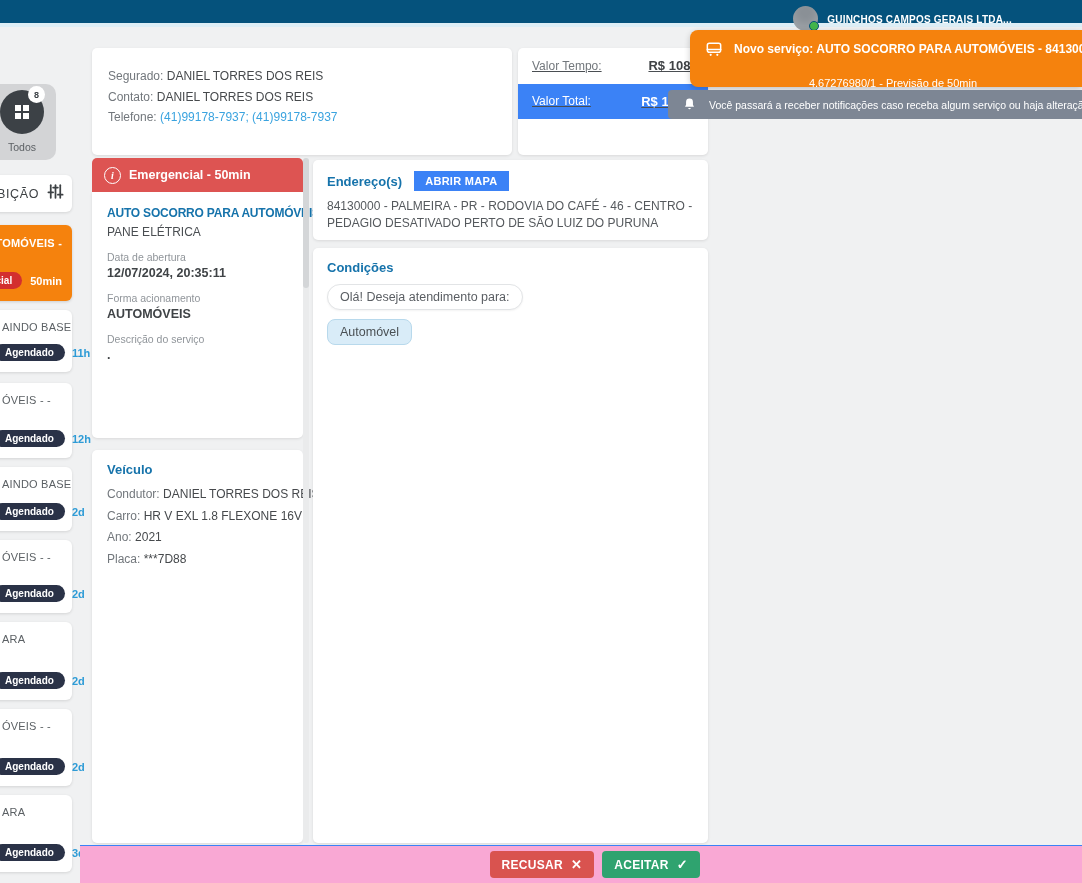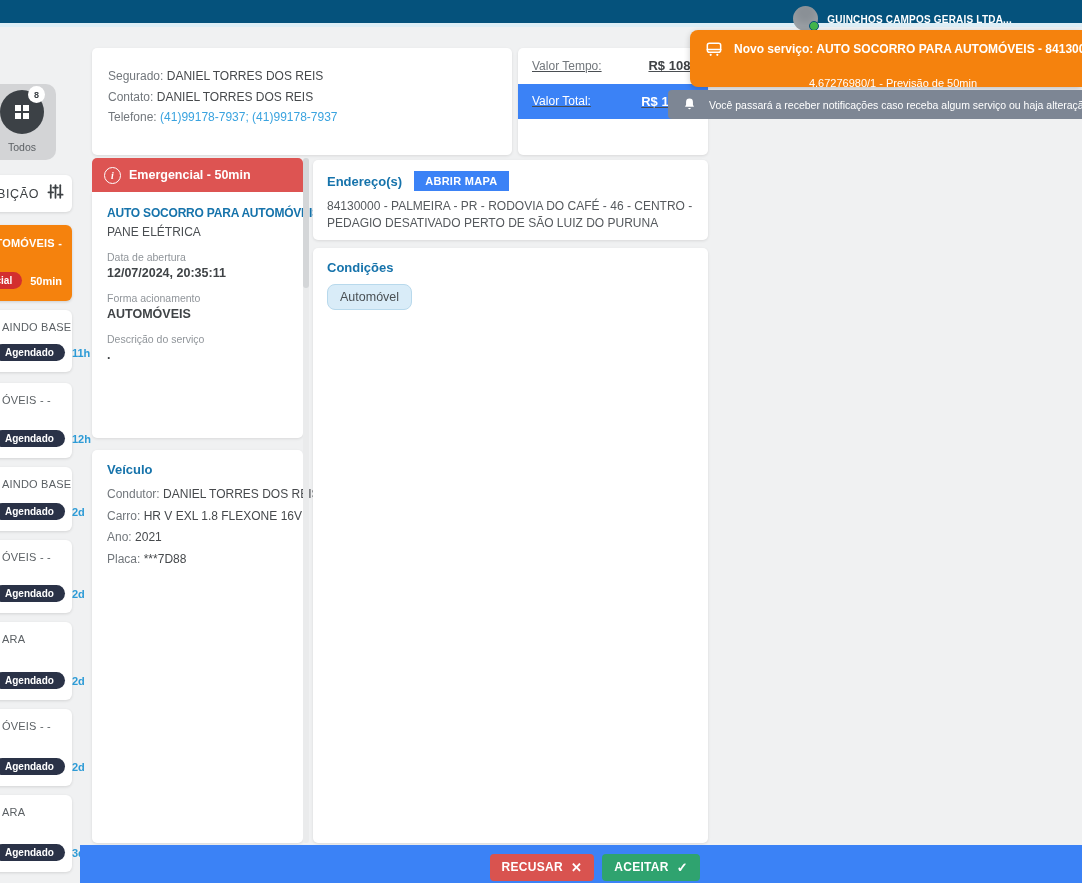--- a/index.html
+++ b/index.html
@@ -98,21 +98,21 @@
   .map-btn{background:#3b82f6;color:#fff;font-size:11px;font-weight:bold;border:none;border-radius:0;padding:4px 11px;
            letter-spacing:.3px;cursor:pointer;}
   .end-addr{font-size:12px;color:#55595d;margin-top:7px;line-height:16.5px;}
 
   .condicoes{left:313px;top:248px;width:395px;height:595px;padding:12px 14px;}
   .bubble{display:inline-block;font-size:12.5px;color:#5a5e63;padding:5px 12px;margin-top:9px;}
   .bubble-plain{background:#fff;border:1px solid #e2e4e6;border-radius:14px;box-shadow:0 1px 2px rgba(0,0,0,.05);}
   .bubble-answer{background:#d9ecf8;border:1px solid #b8d9ec;border-radius:8px;color:#4a5054;}
 
   
-  .footer{position:absolute;left:80px;top:845px;width:1002px;height:38px;background:#3b82f6;border-top:6px solid #3b82f6;
+  .footer{position:absolute;left:80px;top:845px;width:1002px;height:38px;background:#f9a8d4;border-top:1px solid #3b82f6;
           display:flex;align-items:center;justify-content:flex-end;gap:8px;padding-right:382px;box-sizing:border-box;}
   .btn{display:flex;align-items:center;gap:8px;border:none;border-radius:4px;color:#fff;font-weight:bold;font-size:12px;
        font-family:"Liberation Sans",sans-serif;padding:6px 12px;cursor:pointer;letter-spacing:.3px;}
   .btn-recusar{background:#d9534f;}
   .btn-aceitar{background:#2fa36f;}
   .btn .glyph{font-size:13px;font-weight:bold;}
 </style>
 </head>
 <body>
 
@@ -292,20 +292,23 @@
   <div class="end-head">
     <span class="sec-title">Endereço(s)</span>
     <button class="map-btn">ABRIR MAPA</button>
   </div>
   <div class="end-addr">84130000 - PALMEIRA - PR - RODOVIA DO CAFÉ - 46 - CENTRO - PEDAGIO DESATIVADO PERTO DE SÃO LUIZ DO PURUNA</div>
 </div>
 
 <div class="card condicoes">
   <div class="sec-title">Condições</div>
   <div>
+    <span class="bubble bubble-plain">Olá! Deseja atendimento para:</span>
+  </div>
+  <div>
     <span class="bubble bubble-answer">Automóvel</span>
   </div>
 </div>
 
 <div class="footer">
   <button class="btn btn-recusar">
     <span>RECUSAR</span>
     <span class="glyph">✕</span>
   </button>
   <button class="btn btn-aceitar">

